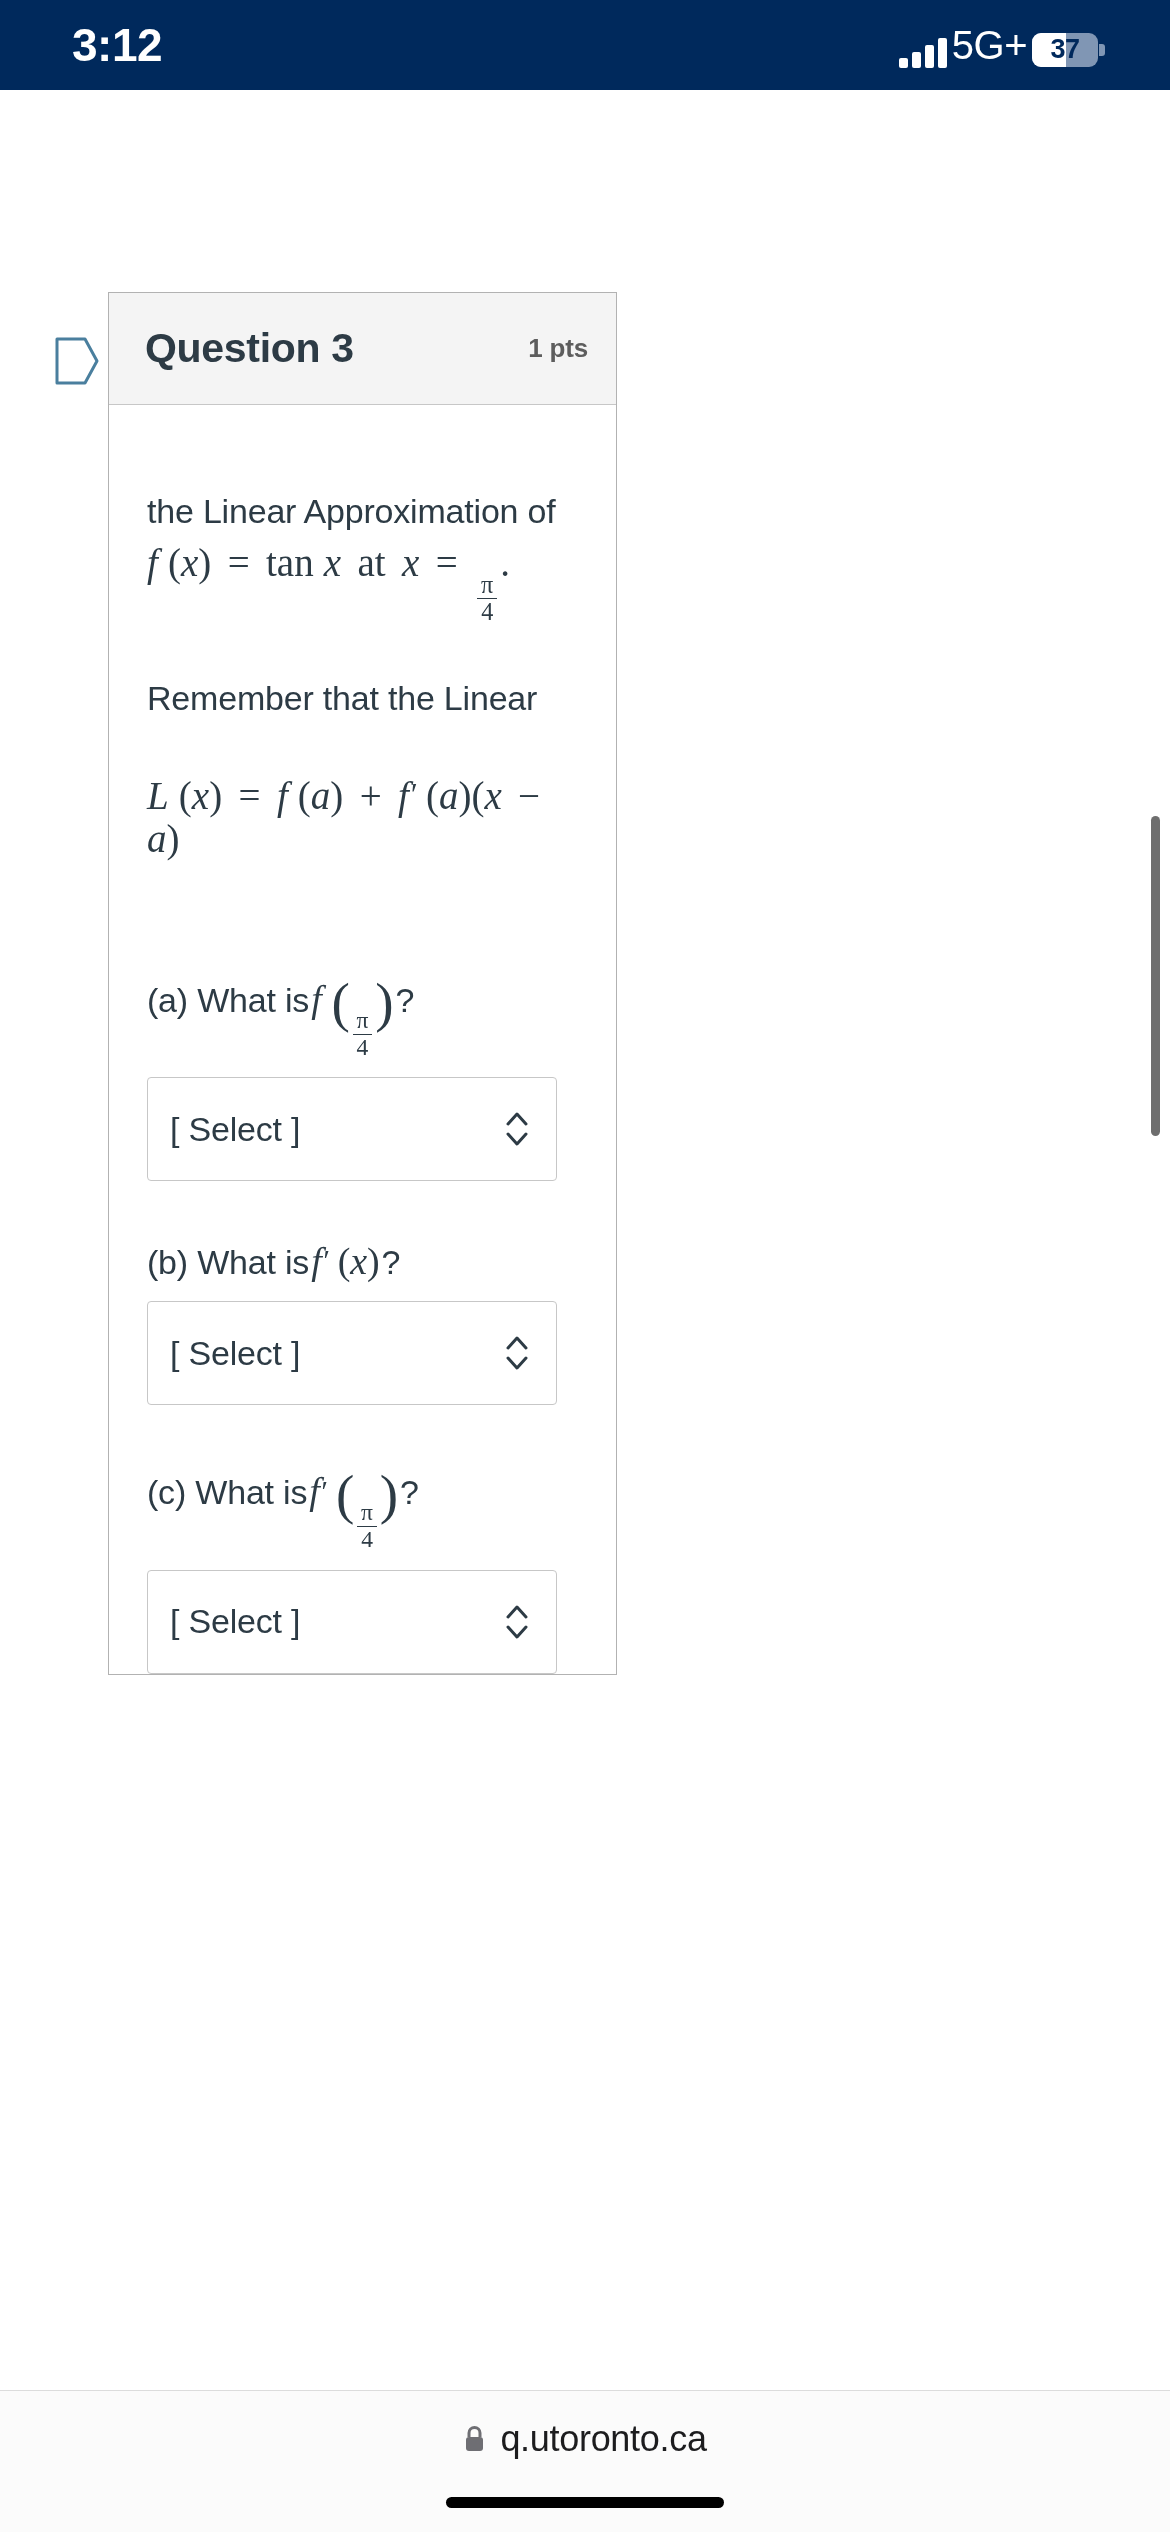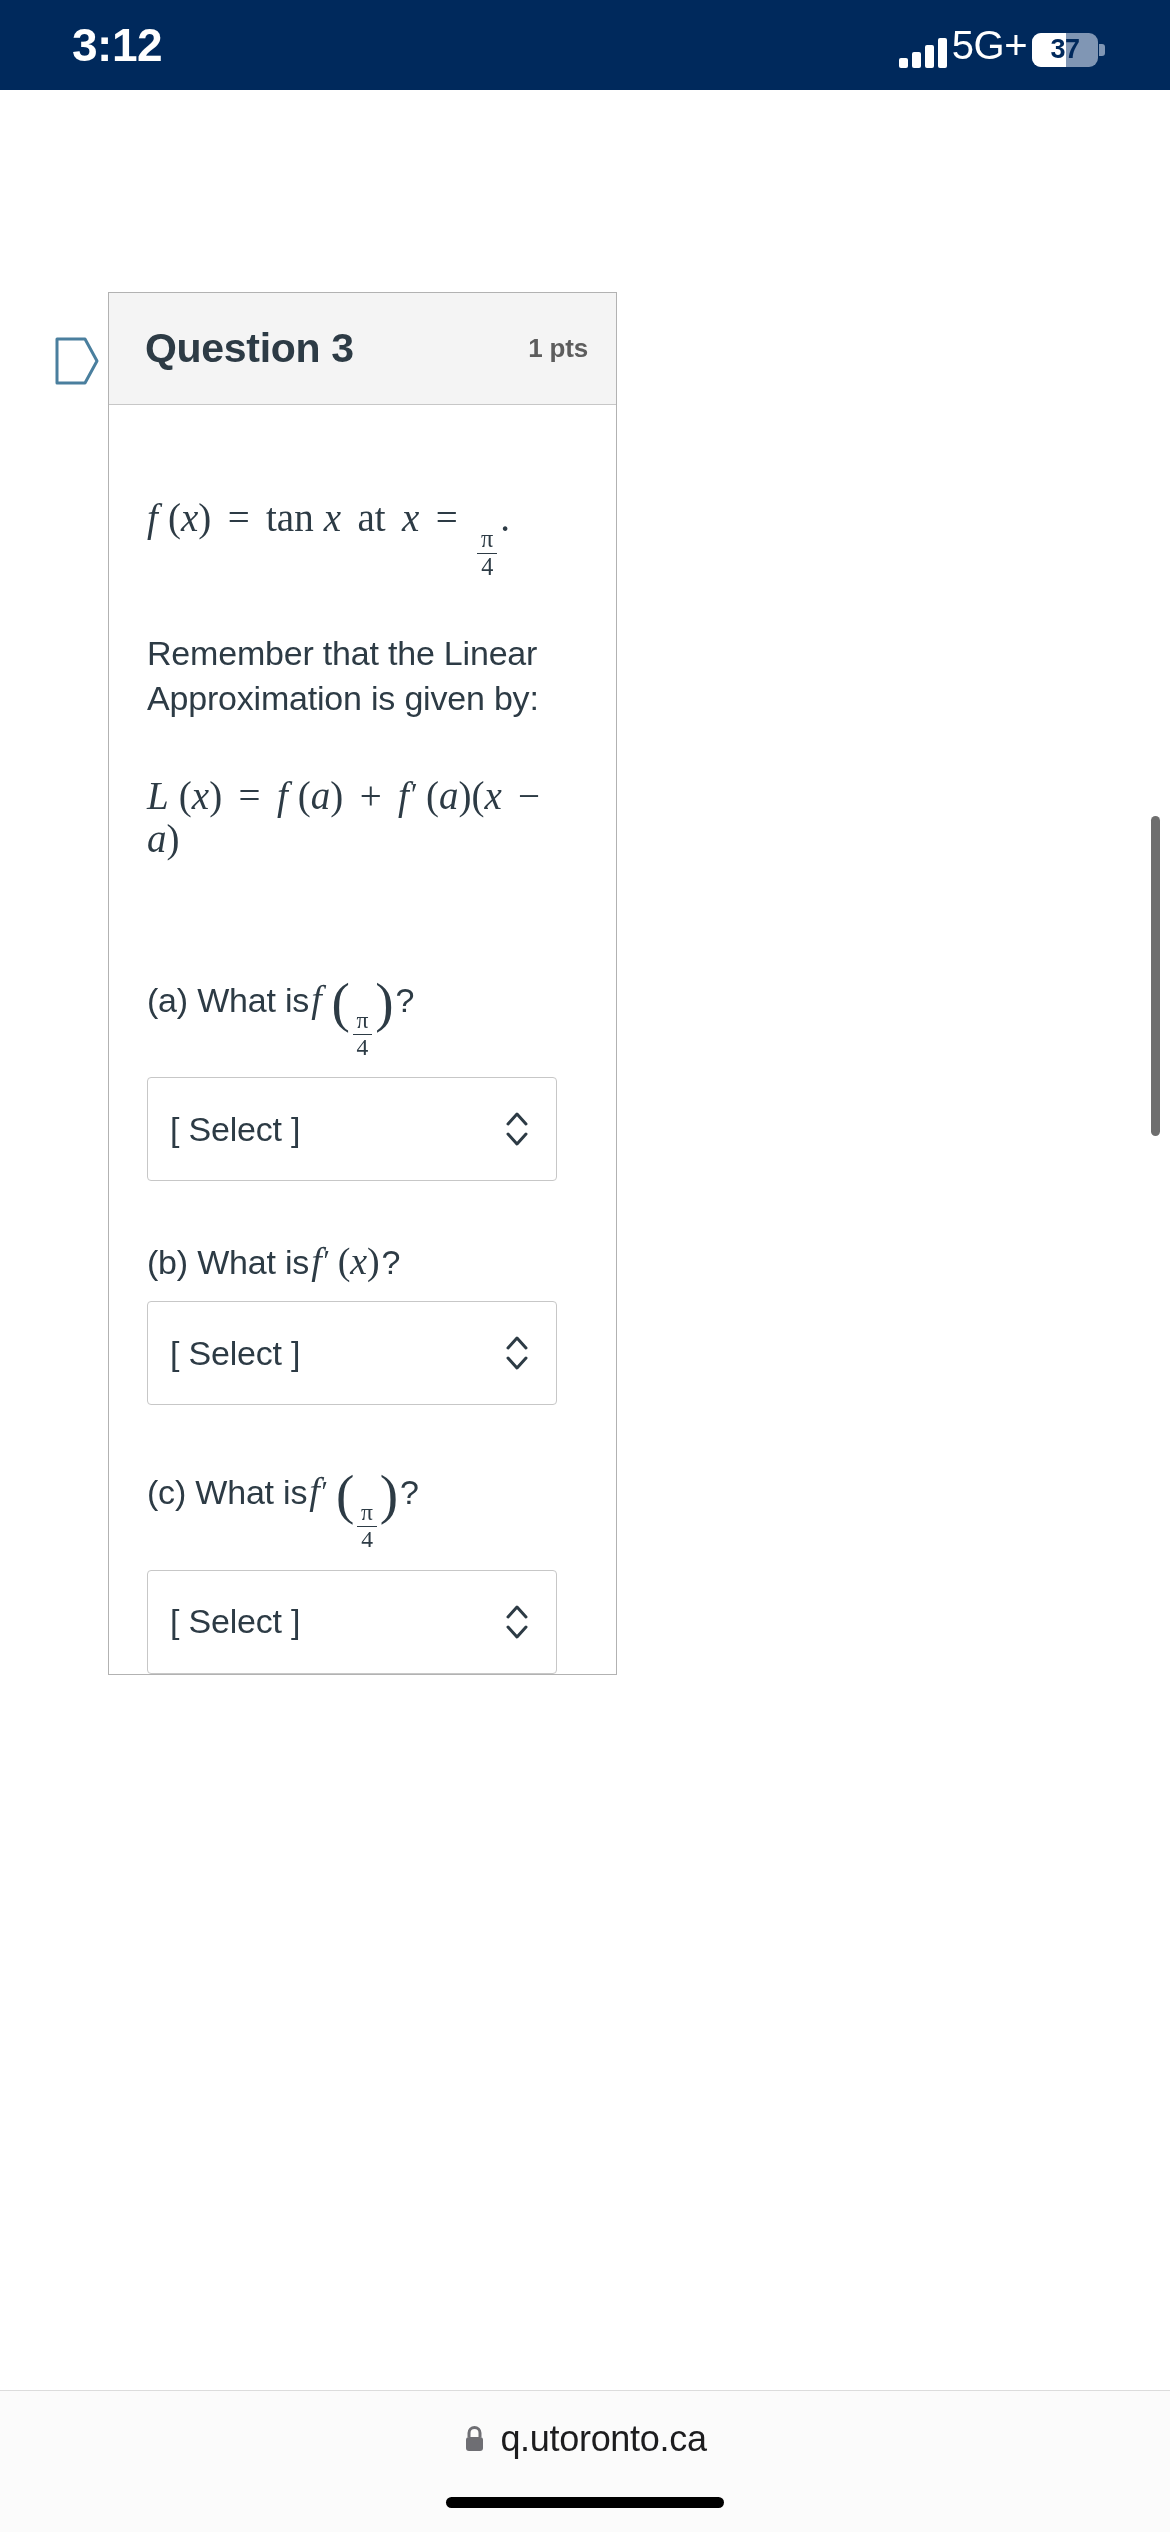--- a/index.html
+++ b/index.html
@@ -154,34 +154,34 @@
     <div class="qcard">
 
       <div class="qheader">
         <div class="qtitle">Question 3</div>
         <div class="qpts">1 pts</div>
       </div>
 
       <div class="qbody">
 
         <div class="ptext">
+          <div>the Linear Approximation of</div>
         </div>
 
         <div class="mathline" style="margin-top:8px;">
           <span class="mi">f</span><span class="sp"></span><span>(</span><span class="mi">x</span><span>)</span><span class="spw"></span><span>=</span><span class="spw"></span><span>tan</span><span class="sp"></span><span class="mi">x</span><span class="spw"></span><span style="font-family:'Liberation Serif',serif;">at</span><span class="spw"></span><span class="mi">x</span><span class="spw"></span><span>=</span><span class="spw"></span><span class="frac">
               <span class="num">π</span>
               <span class="den">4</span>
             </span><span>.</span>
         </div>
 
         <div class="block-gap-a"></div>
 
         <div class="ptext">
           <div>Remember that the Linear</div>
-          <div>Approximation is given by:</div>
         </div>
 
         <div class="block-gap-b"></div>
 
         <div class="mathline">
           <span class="mi">L</span><span class="sp"></span><span>(</span><span class="mi">x</span><span>)</span><span class="spw"></span><span>=</span><span class="spw"></span><span class="mi">f</span><span class="sp"></span><span>(</span><span class="mi">a</span><span>)</span><span class="spw"></span><span>+</span><span class="spw"></span><span class="mi">f</span><span class="mi" style="font-size:0.8em;vertical-align:0.12em;">′</span><span class="sp"></span><span>(</span><span class="mi">a</span><span>)</span><span>(</span><span class="mi">x</span><span class="spw"></span><span>−</span><span class="spw"></span><span class="mi">a</span><span>)</span>
         </div>
 
         <div class="block-gap-c"></div>
 

